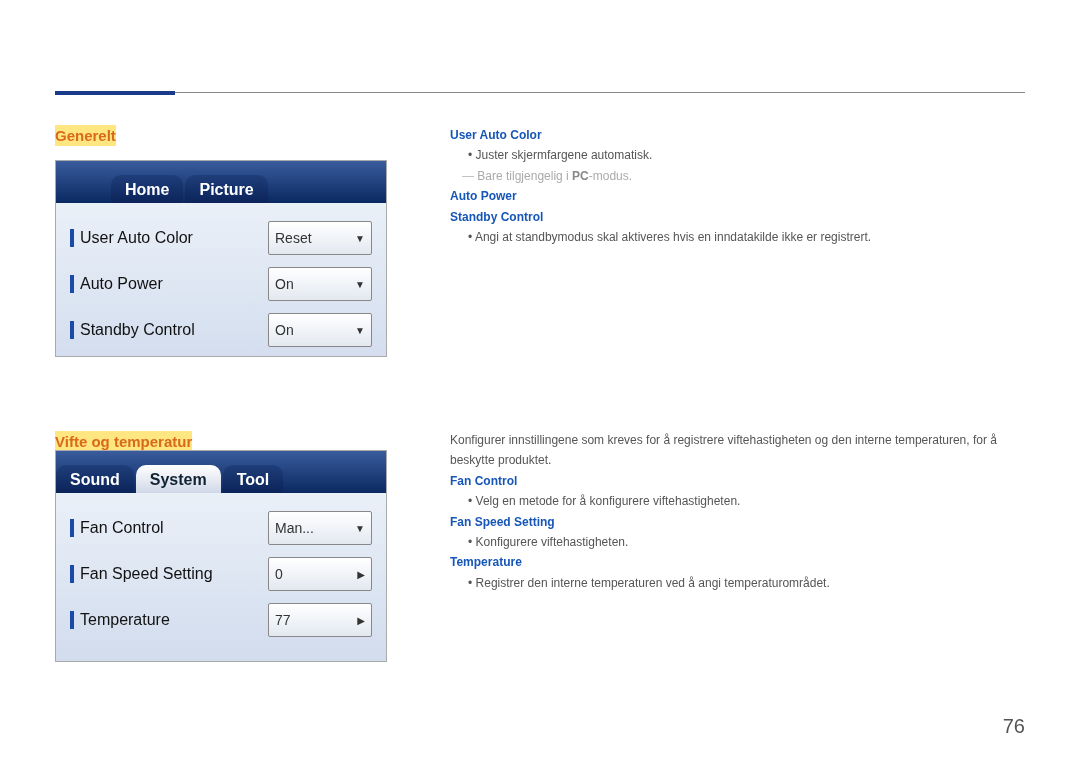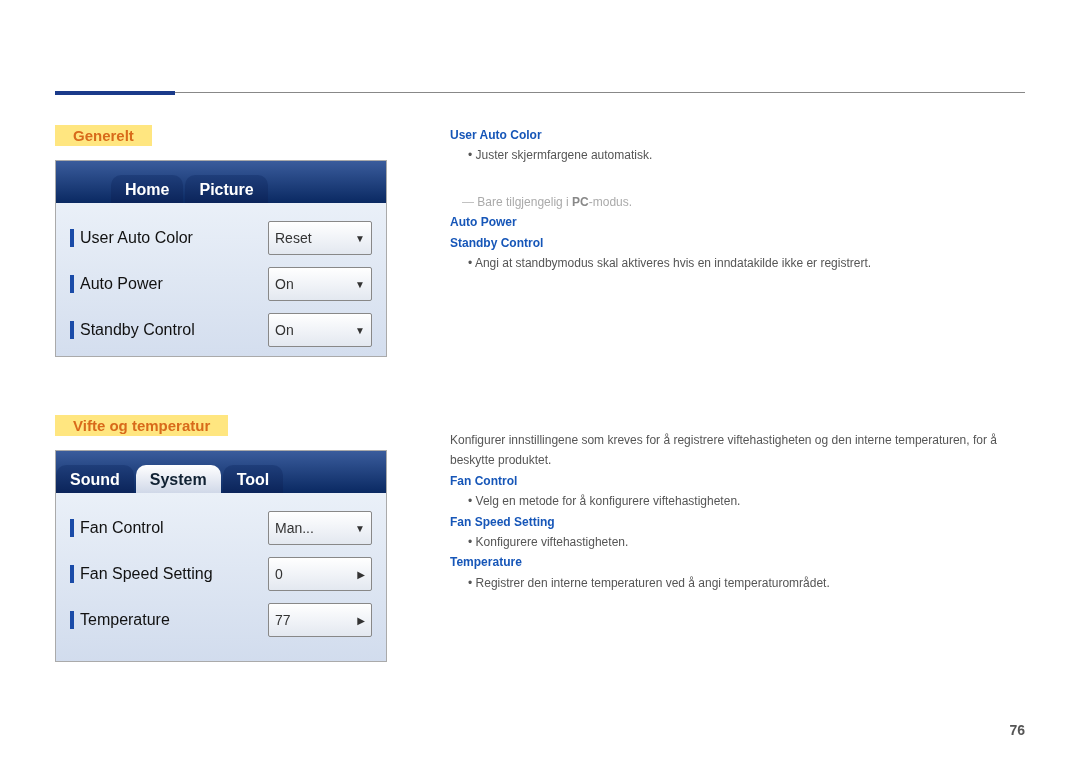--- a/index.html
+++ b/index.html
@@ -22,26 +22,26 @@
     position: absolute;
     top: 91px;
     left: 55px;
     width: 120px;
     border-top: 4px solid #1a3a8a;
   }
   .section-title {
     background: #ffe680;
     color: #d86a1a;
     font-weight: 600;
-    padding: 2px 18px;
+    padding: 2px 0;
     display: inline-block;
     font-size: 15px;
   }
   .section-1 { position: absolute; top: 125px; left: 55px; }
-  .section-2 { position: absolute; top: 415px; left: 55px; }
+  .section-2 { position: absolute; top: 431px; left: 55px; }
   .screenshot-box {
     width: 330px;
     border: 1px solid #aaa;
     background: #eef2f7;
     font-family: Tahoma, sans-serif;
   }
   .ss-1 { position: absolute; top: 160px; left: 55px; height: 195px; overflow:hidden; }
   .ss-2 { position: absolute; top: 450px; left: 55px; height: 210px; overflow:hidden; }
   .tab-bar {
     display: flex;
@@ -109,30 +109,29 @@
     line-height: 1.7;
   }
   .rt-1 { top: 125px; }
   .rt-2 { top: 430px; }
   .setting-heading {
     color: #1656b8;
     font-weight: 600;
   }
   .bullet-line { padding-left: 30px; }
   .bullet-line::before { content: "• "; margin-left: -12px; }
-  .dash-note { color: #aaa; padding-left: 30px; margin-top: 26px; }
+  .dash-note { color: #aaa; padding-left: 30px; }
   .dash-note::before { content: "― "; color:#bbb; margin-left:-18px; }
   .pc-bold { font-weight: bold; color: #888; }
   .page-num {
     position: absolute;
     bottom: 25px;
     right: 55px;
-    font-size: 14px;
+    font-size: 20px;
     color: #555;
-    font-weight: bold;
   }
 </style>
 </head>
 <body>
 
 <div class="header-line"></div>
 <div class="thick-line"></div>
 
 <div class="section-1">
   <span class="section-title">Generelt</span>

